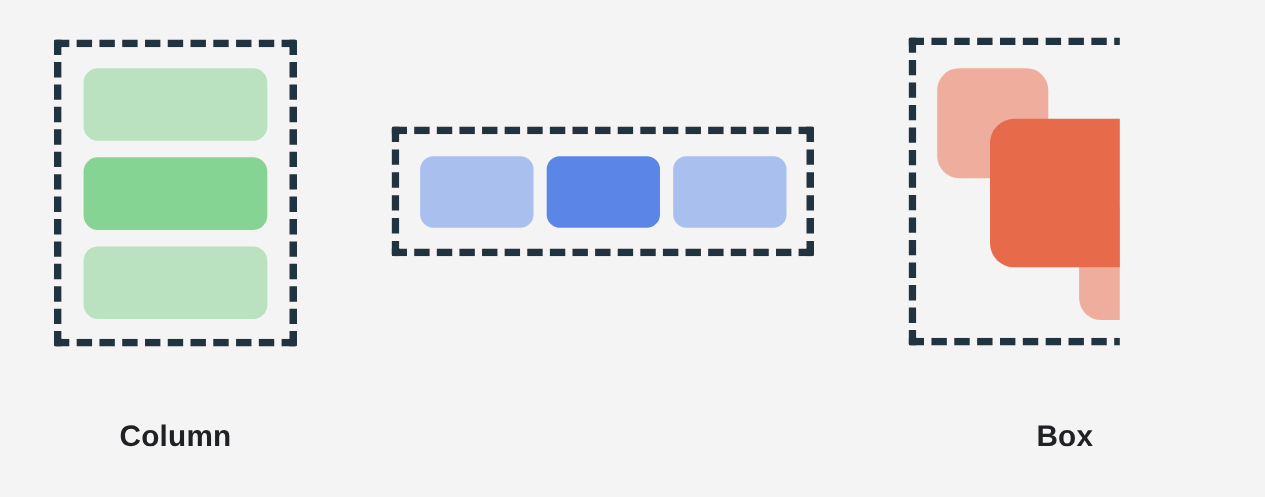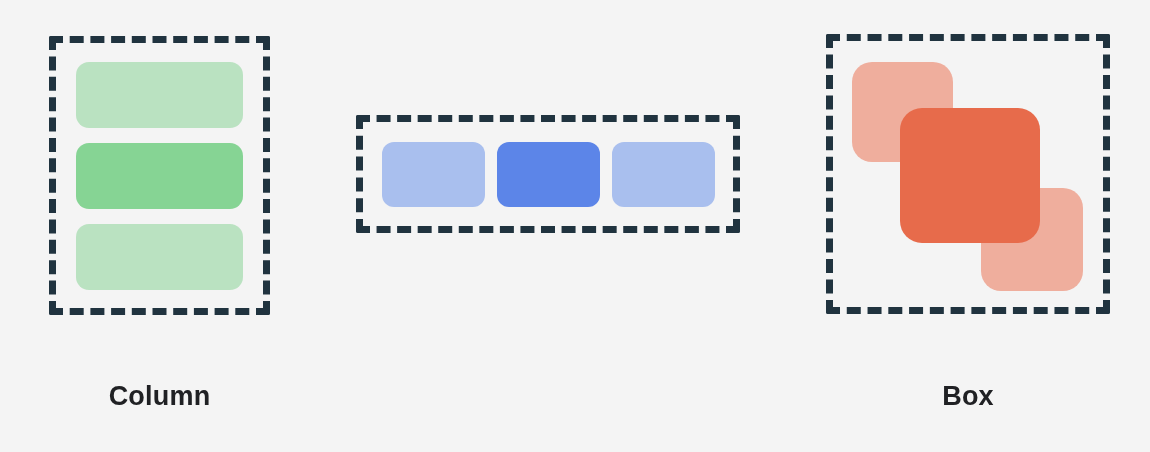--- a/index.html
+++ b/index.html
@@ -5,21 +5,21 @@
   html, body {
     margin: 0;
     padding: 0;
   }
   body {
     font-family: "Liberation Sans", "DejaVu Sans", sans-serif;
     background: var(--page-bg, #F4F4F4);
   }
   .canvas {
     position: relative;
-    width: 1150px;
+    width: 1018px;
     height: 452px;
     background: var(--page-bg, #F4F4F4);
     overflow: hidden;
   }
   .dashed-box {
     position: absolute;
     box-sizing: border-box;
     border: 7px dashed var(--outline, #20333F);
     border-radius: 2px;
     background: transparent;

